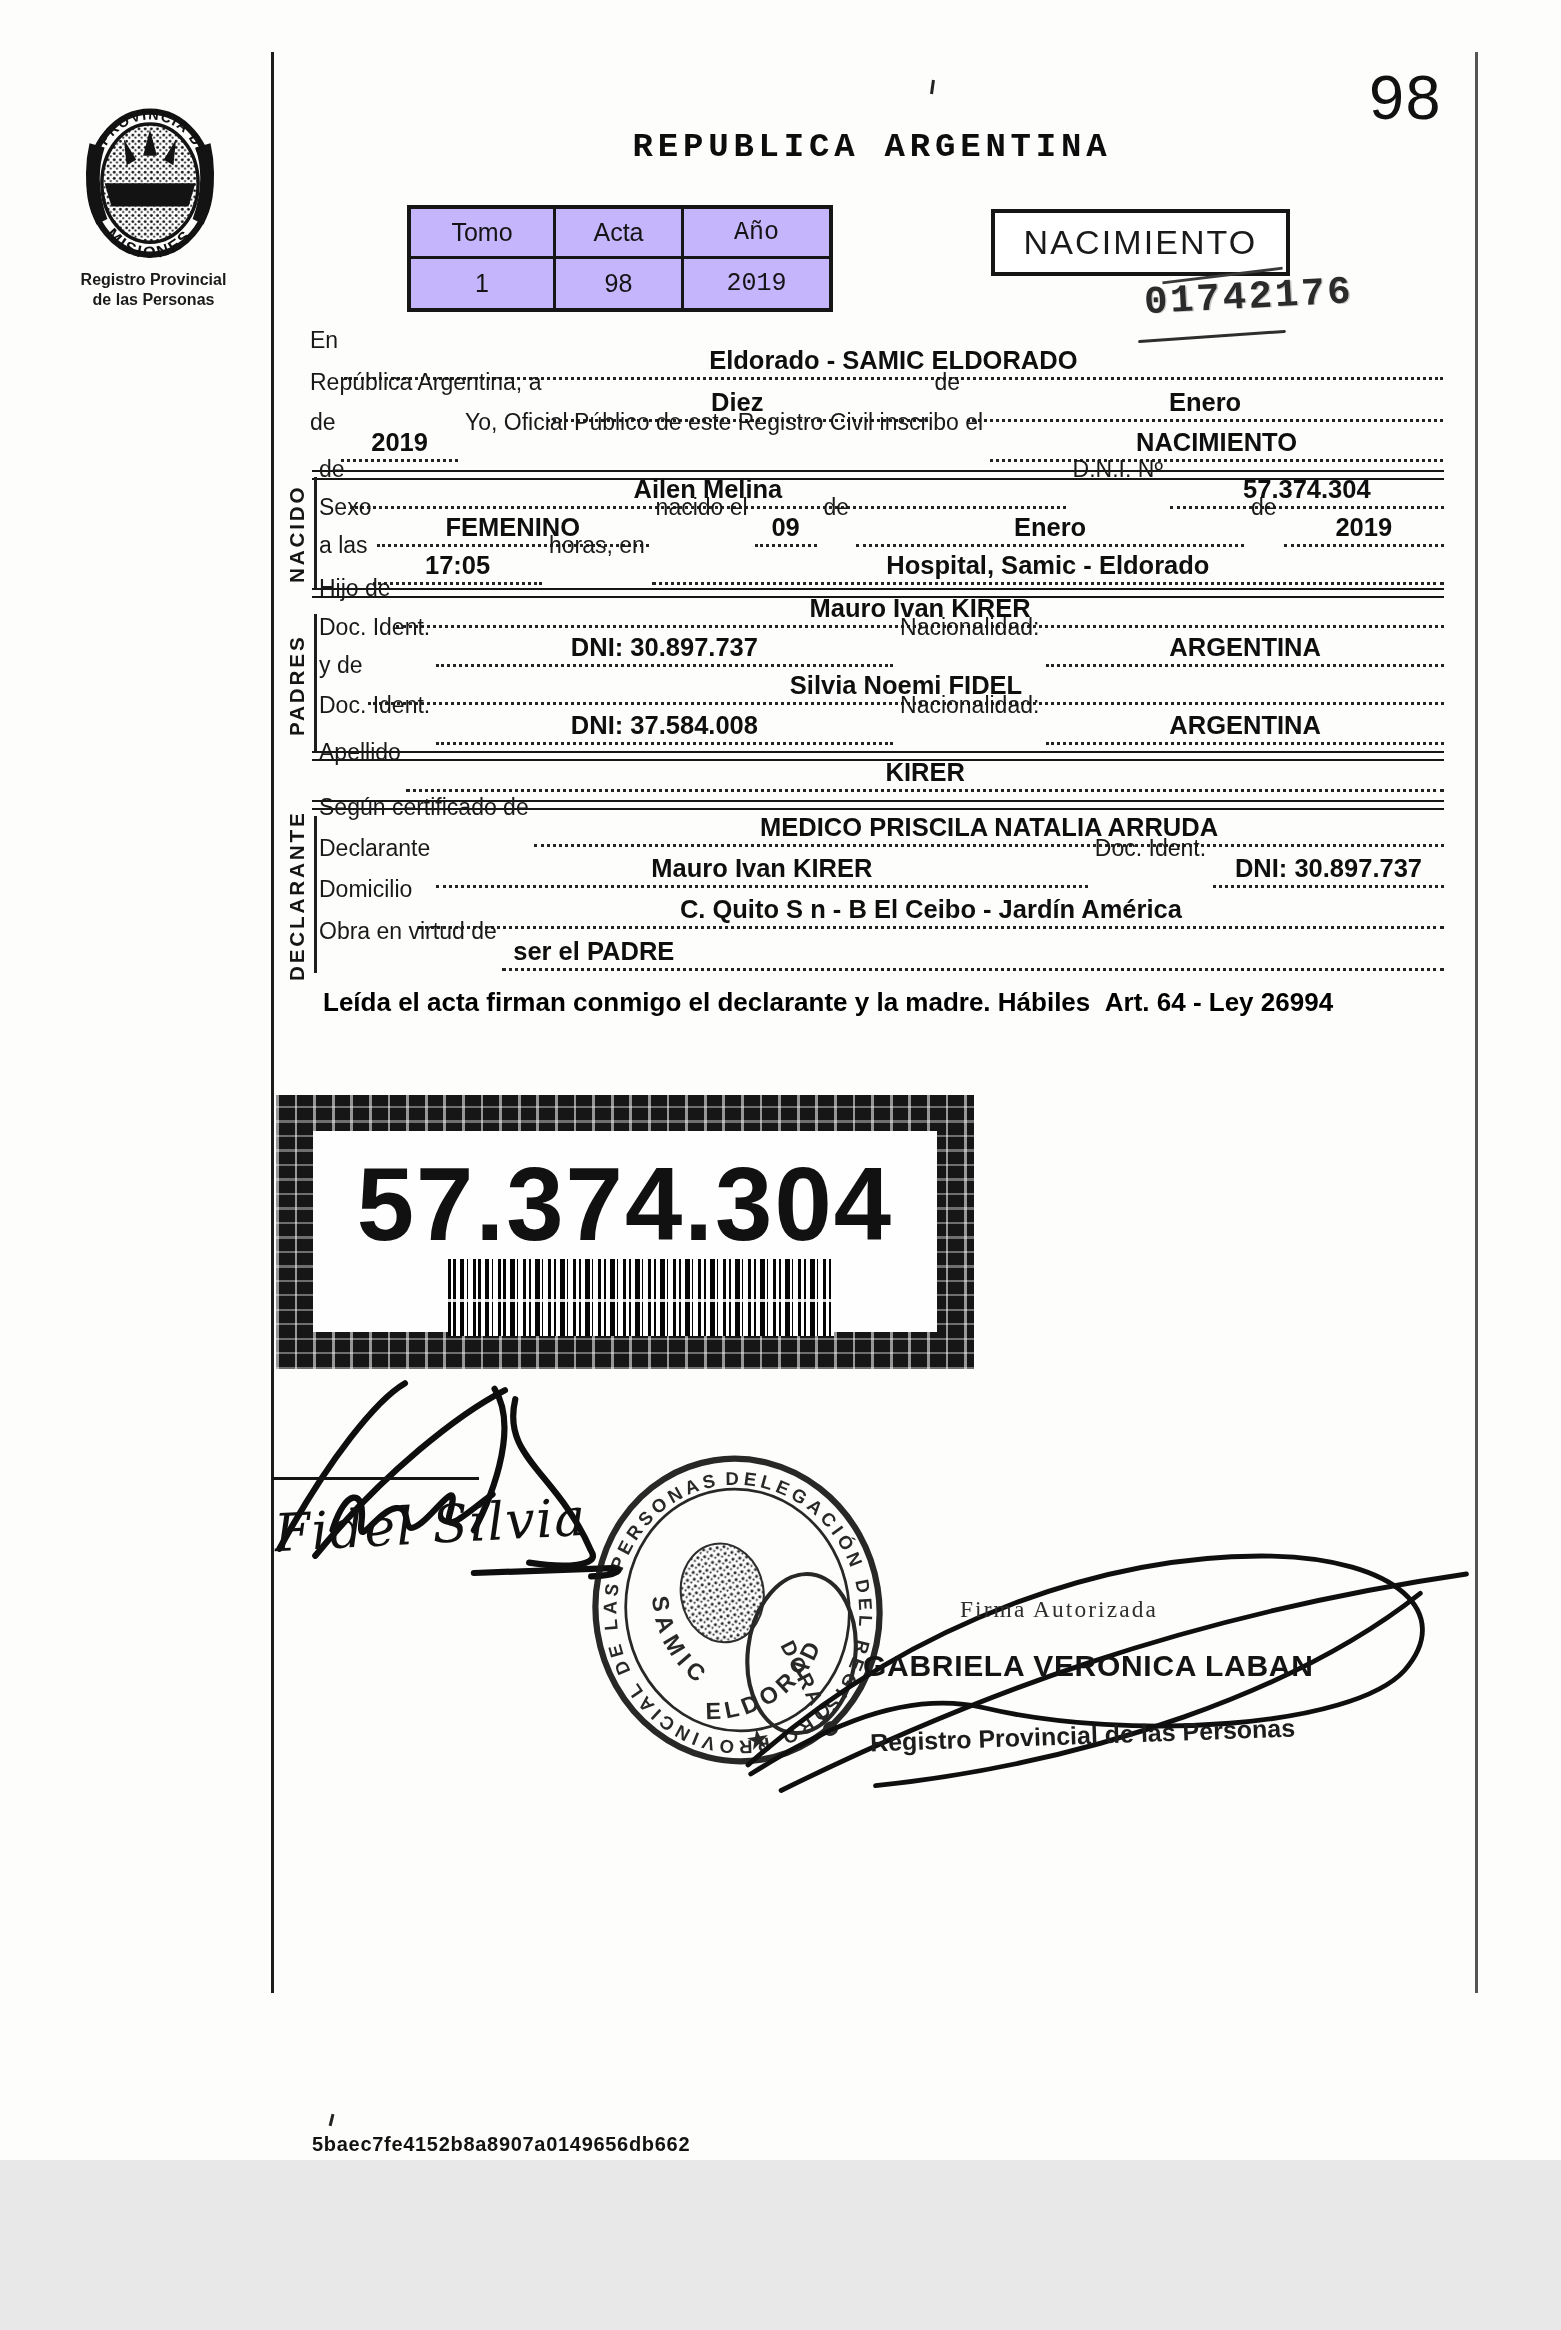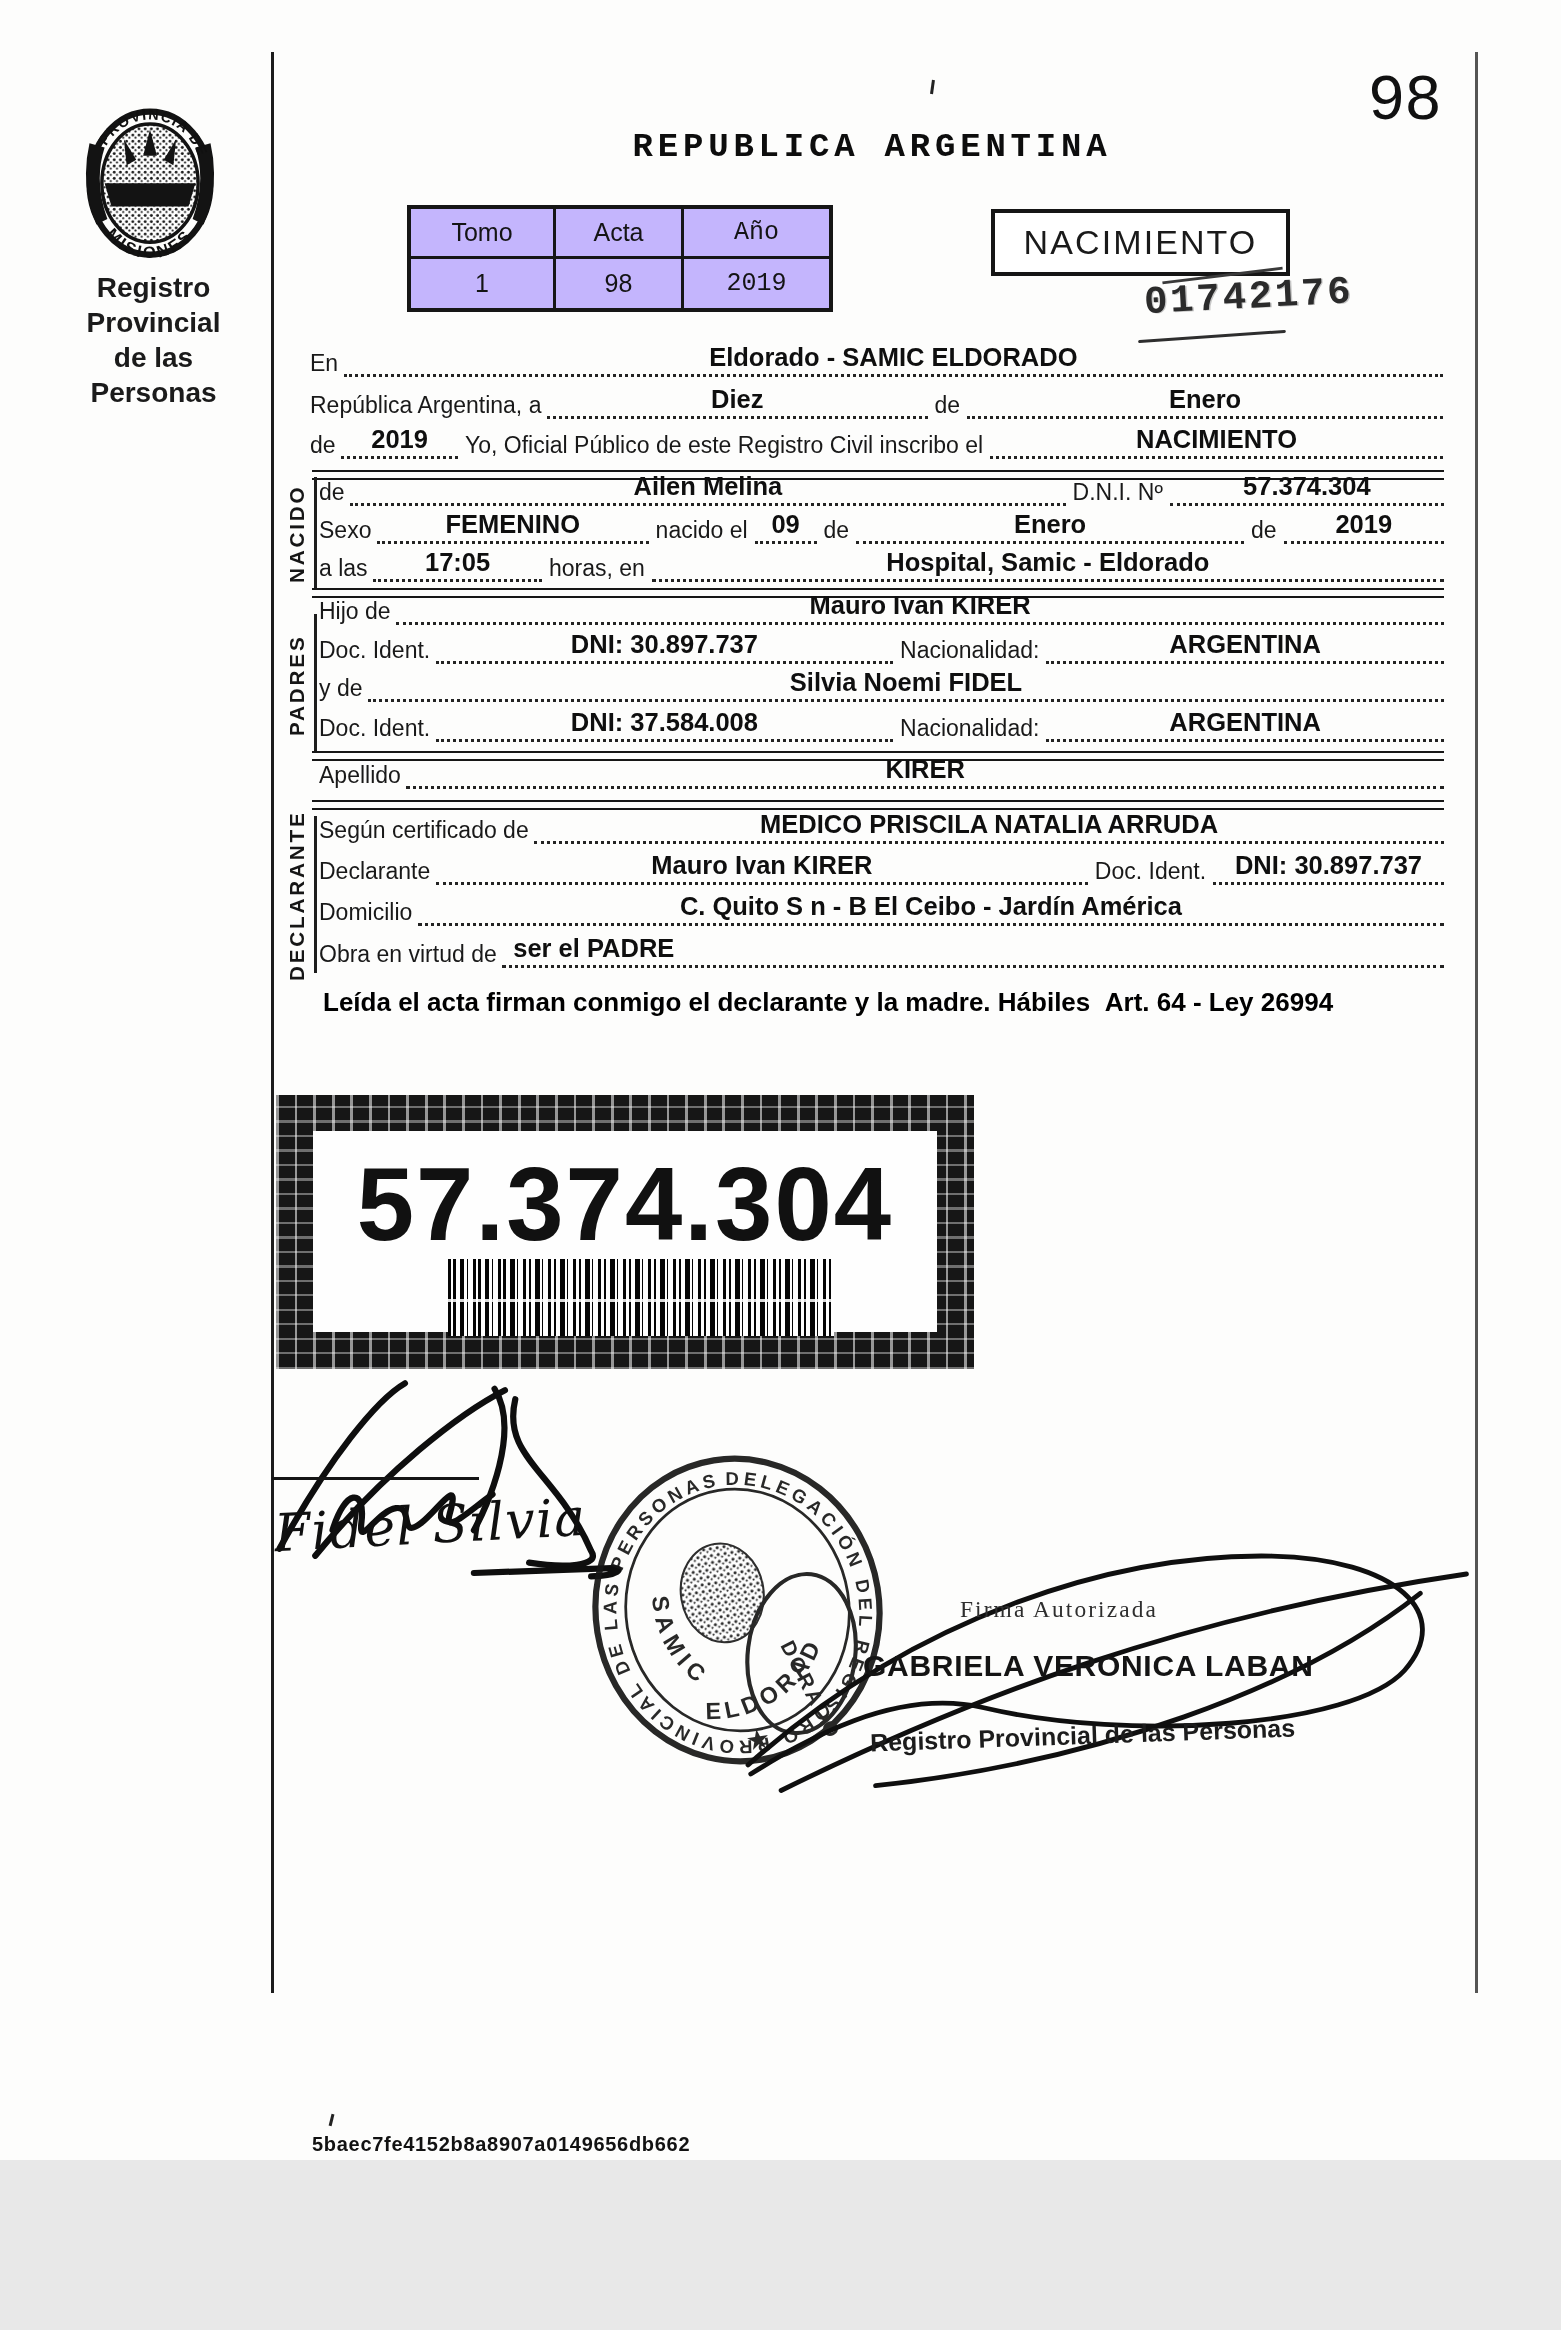--- a/index.html
+++ b/index.html
@@ -31,24 +31,24 @@
             font-size:34px;letter-spacing:2.1px;color:#1a1a1a;background:#fff;}
   .stamp-number{position:absolute;left:1144px;top:277px;width:159px;
             font-family:"Liberation Mono",monospace;font-weight:bold;font-size:39px;
             letter-spacing:2.8px;color:#2b2b2b;transform:rotate(-3deg);white-space:nowrap;
             text-shadow:1.4px 0.7px 0 rgba(40,40,40,.25);}
   .stamp-topline{position:absolute;left:1162px;top:274px;width:121px;height:2.8px;background:#3a3a3a;transform:rotate(-7deg);}
   .stamp-botline{position:absolute;left:1138px;top:335px;width:148px;height:3.4px;background:#2e2e2e;transform:rotate(-4deg);border-radius:2.1px;}
 
   
   .logo-caption{position:absolute;left:61px;top:270px;width:185px;text-align:center;
-                font-size:28px;font-weight:600;line-height:1.25;color:#1b1b1b;}
-
-  
-  .frow{position:absolute;display:flex;align-items:flex-end;height:50px;left:319px;width:1125px;}
+                font-size:16px;font-weight:600;line-height:1.25;color:#1b1b1b;}
+
+  
+  .frow{position:absolute;display:flex;height:50px;left:319px;width:1125px;}
   .frow .lbl{font-size:23px;white-space:nowrap;padding:0 5.5px 0 0;color:#191919;}
   .frow .mid{font-size:23px;white-space:nowrap;padding:0 6.9px;color:#191919;}
   .frow .leader{flex:1;border-bottom:3.4px dotted #232323;display:flex;
                 justify-content:center;align-items:flex-end;min-width:27.6px;height:100%;}
   .frow .val{font-weight:bold;font-size:25.5px;white-space:nowrap;margin-bottom:2.1px;color:#0f0f0f;}
   .intro-row{left:310px;width:1133px;}
 
   
   .sec-label{position:absolute;left:281px;width:32px;display:flex;align-items:center;justify-content:center;
              writing-mode:vertical-rl;transform:rotate(180deg);font-size:20.7px;font-weight:bold;

